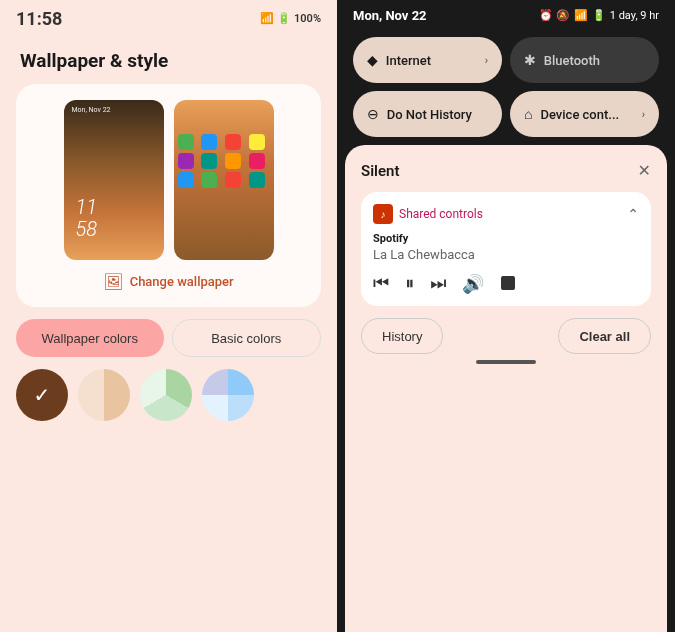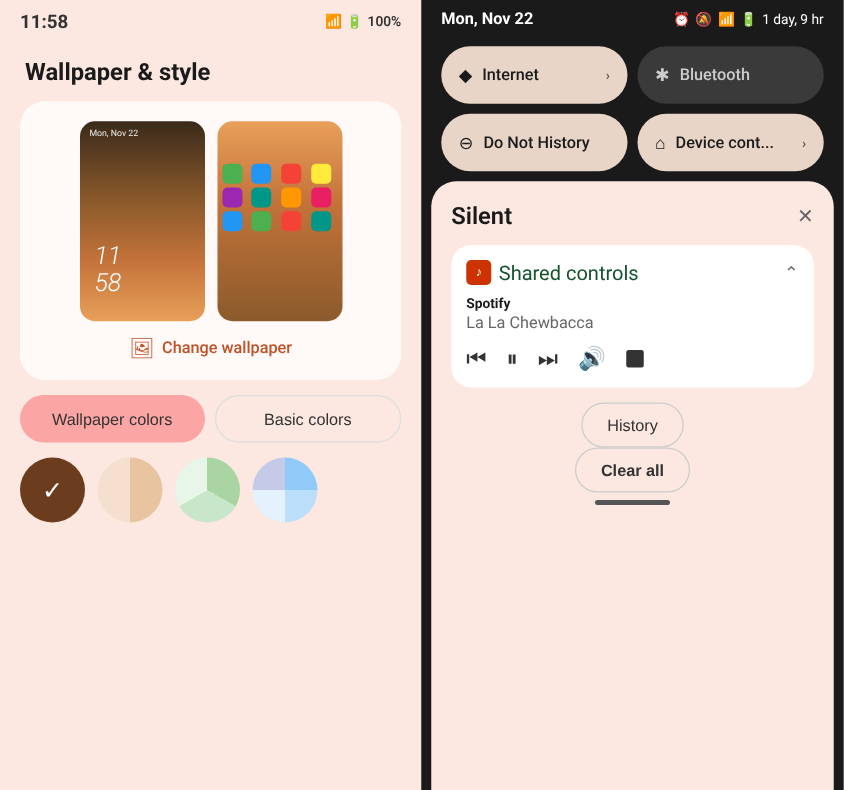--- a/index.html
+++ b/index.html
@@ -27,21 +27,21 @@
       display: flex;
       justify-content: space-between;
       align-items: center;
       padding: 8px 16px 4px;
       font-size: 12px;
       font-weight: 600;
       color: #333;
     }
 
     .status-bar-left .time {
-      font-size: 15px;
+      font-size: 18px;
       font-weight: 700;
     }
 
     .status-icons-left {
       display: flex;
       align-items: center;
       gap: 3px;
       font-size: 11px;
     }
 
@@ -288,21 +288,21 @@
     }
 
     .notification-header {
       display: flex;
       justify-content: space-between;
       align-items: center;
       margin-bottom: 12px;
     }
 
     .notification-title {
-      font-size: 19px;
+      font-size: 15px;
       font-weight: 600;
       color: #1a1a1a;
     }
 
     .close-btn {
       font-size: 16px;
       color: #666;
       cursor: pointer;
     }
 
@@ -332,22 +332,22 @@
       background: #cc3300;
       border-radius: 4px;
       display: flex;
       align-items: center;
       justify-content: center;
       color: white;
       font-size: 10px;
     }
 
     .shared-controls-label {
-      font-size: 16px;
-      color: #14532d;
+      font-size: 12px;
+      color: #be185d;
     }
 
     .chevron-up {
       font-size: 14px;
       color: #666;
     }
 
     .track-name {
       font-size: 11px;
       font-weight: 700;
@@ -377,21 +377,20 @@
       width: 14px;
       height: 14px;
       background: #333;
       border-radius: 2px;
     }
 
     .bottom-actions {
       display: flex;
       justify-content: space-between;
       align-items: center;
-      flex-direction: column;
     }
 
     .action-btn {
       height: 36px;
       border-radius: 18px;
       border: 1px solid #ccc;
       background: transparent;
       font-size: 13px;
       font-weight: 500;
       color: #333;

